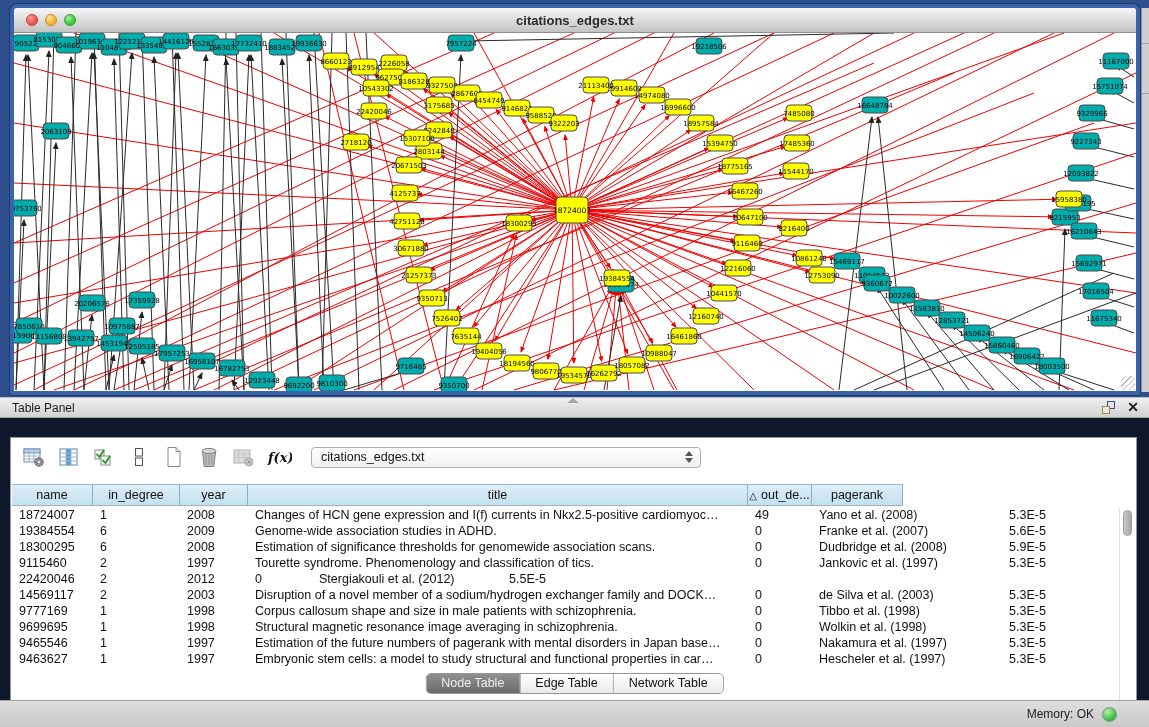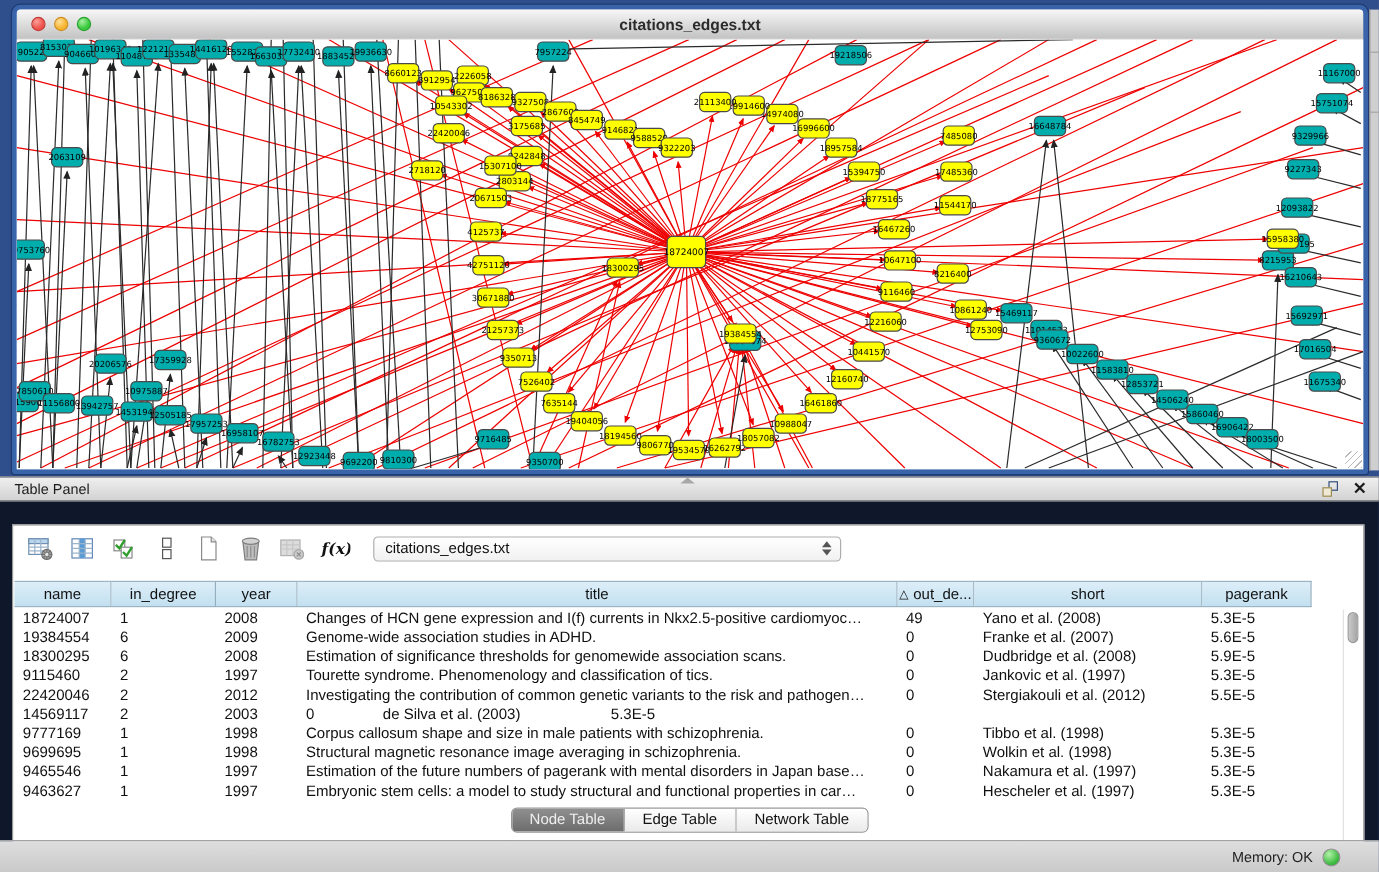--- a/index.html
+++ b/index.html
@@ -846,23 +846,20 @@
         <div class="hc c2">
           <span>year</span>
         </div>
         <div class="hc c3">
           <span>title</span>
         </div>
         <div class="hc c4">
           <span class="sort-tri">△</span>
           <span>out_de...</span>
         </div>
-        <div class="hc c5">
-          <span>short</span>
-        </div>
         <div class="hc c6">
           <span>pagerank</span>
         </div>
       </div>
     <div class="rows" id="tbl-rows">
         <div class="row">
           <div class="cell c0">18724007</div>
           <div class="cell c1">1</div>
           <div class="cell c2">2008</div>
           <div class="cell c3">Changes of HCN gene expression and I(f) currents in Nkx2.5-positive cardiomyoc…</div>
@@ -894,29 +891,29 @@
           <div class="cell c2">1997</div>
           <div class="cell c3">Tourette syndrome. Phenomenology and classification of tics.</div>
           <div class="cell c4">0</div>
           <div class="cell c5">Jankovic et al. (1997)</div>
           <div class="cell c6">5.3E-5</div>
         </div>
         <div class="row">
           <div class="cell c0">22420046</div>
           <div class="cell c1">2</div>
           <div class="cell c2">2012</div>
-          <div class="cell c3">Investigating the contribution of common genetic variants to the risk and pathogen…</div>
           <div class="cell c4">0</div>
           <div class="cell c5">Stergiakouli et al. (2012)</div>
           <div class="cell c6">5.5E-5</div>
         </div>
         <div class="row">
           <div class="cell c0">14569117</div>
           <div class="cell c1">2</div>
           <div class="cell c2">2003</div>
+          <div class="cell c3">Disruption of a novel member of a sodium/hydrogen exchanger family and DOCK…</div>
           <div class="cell c4">0</div>
           <div class="cell c5">de Silva et al. (2003)</div>
           <div class="cell c6">5.3E-5</div>
         </div>
         <div class="row">
           <div class="cell c0">9777169</div>
           <div class="cell c1">1</div>
           <div class="cell c2">1998</div>
           <div class="cell c3">Corpus callosum shape and size in male patients with schizophrenia.</div>
           <div class="cell c4">0</div>

